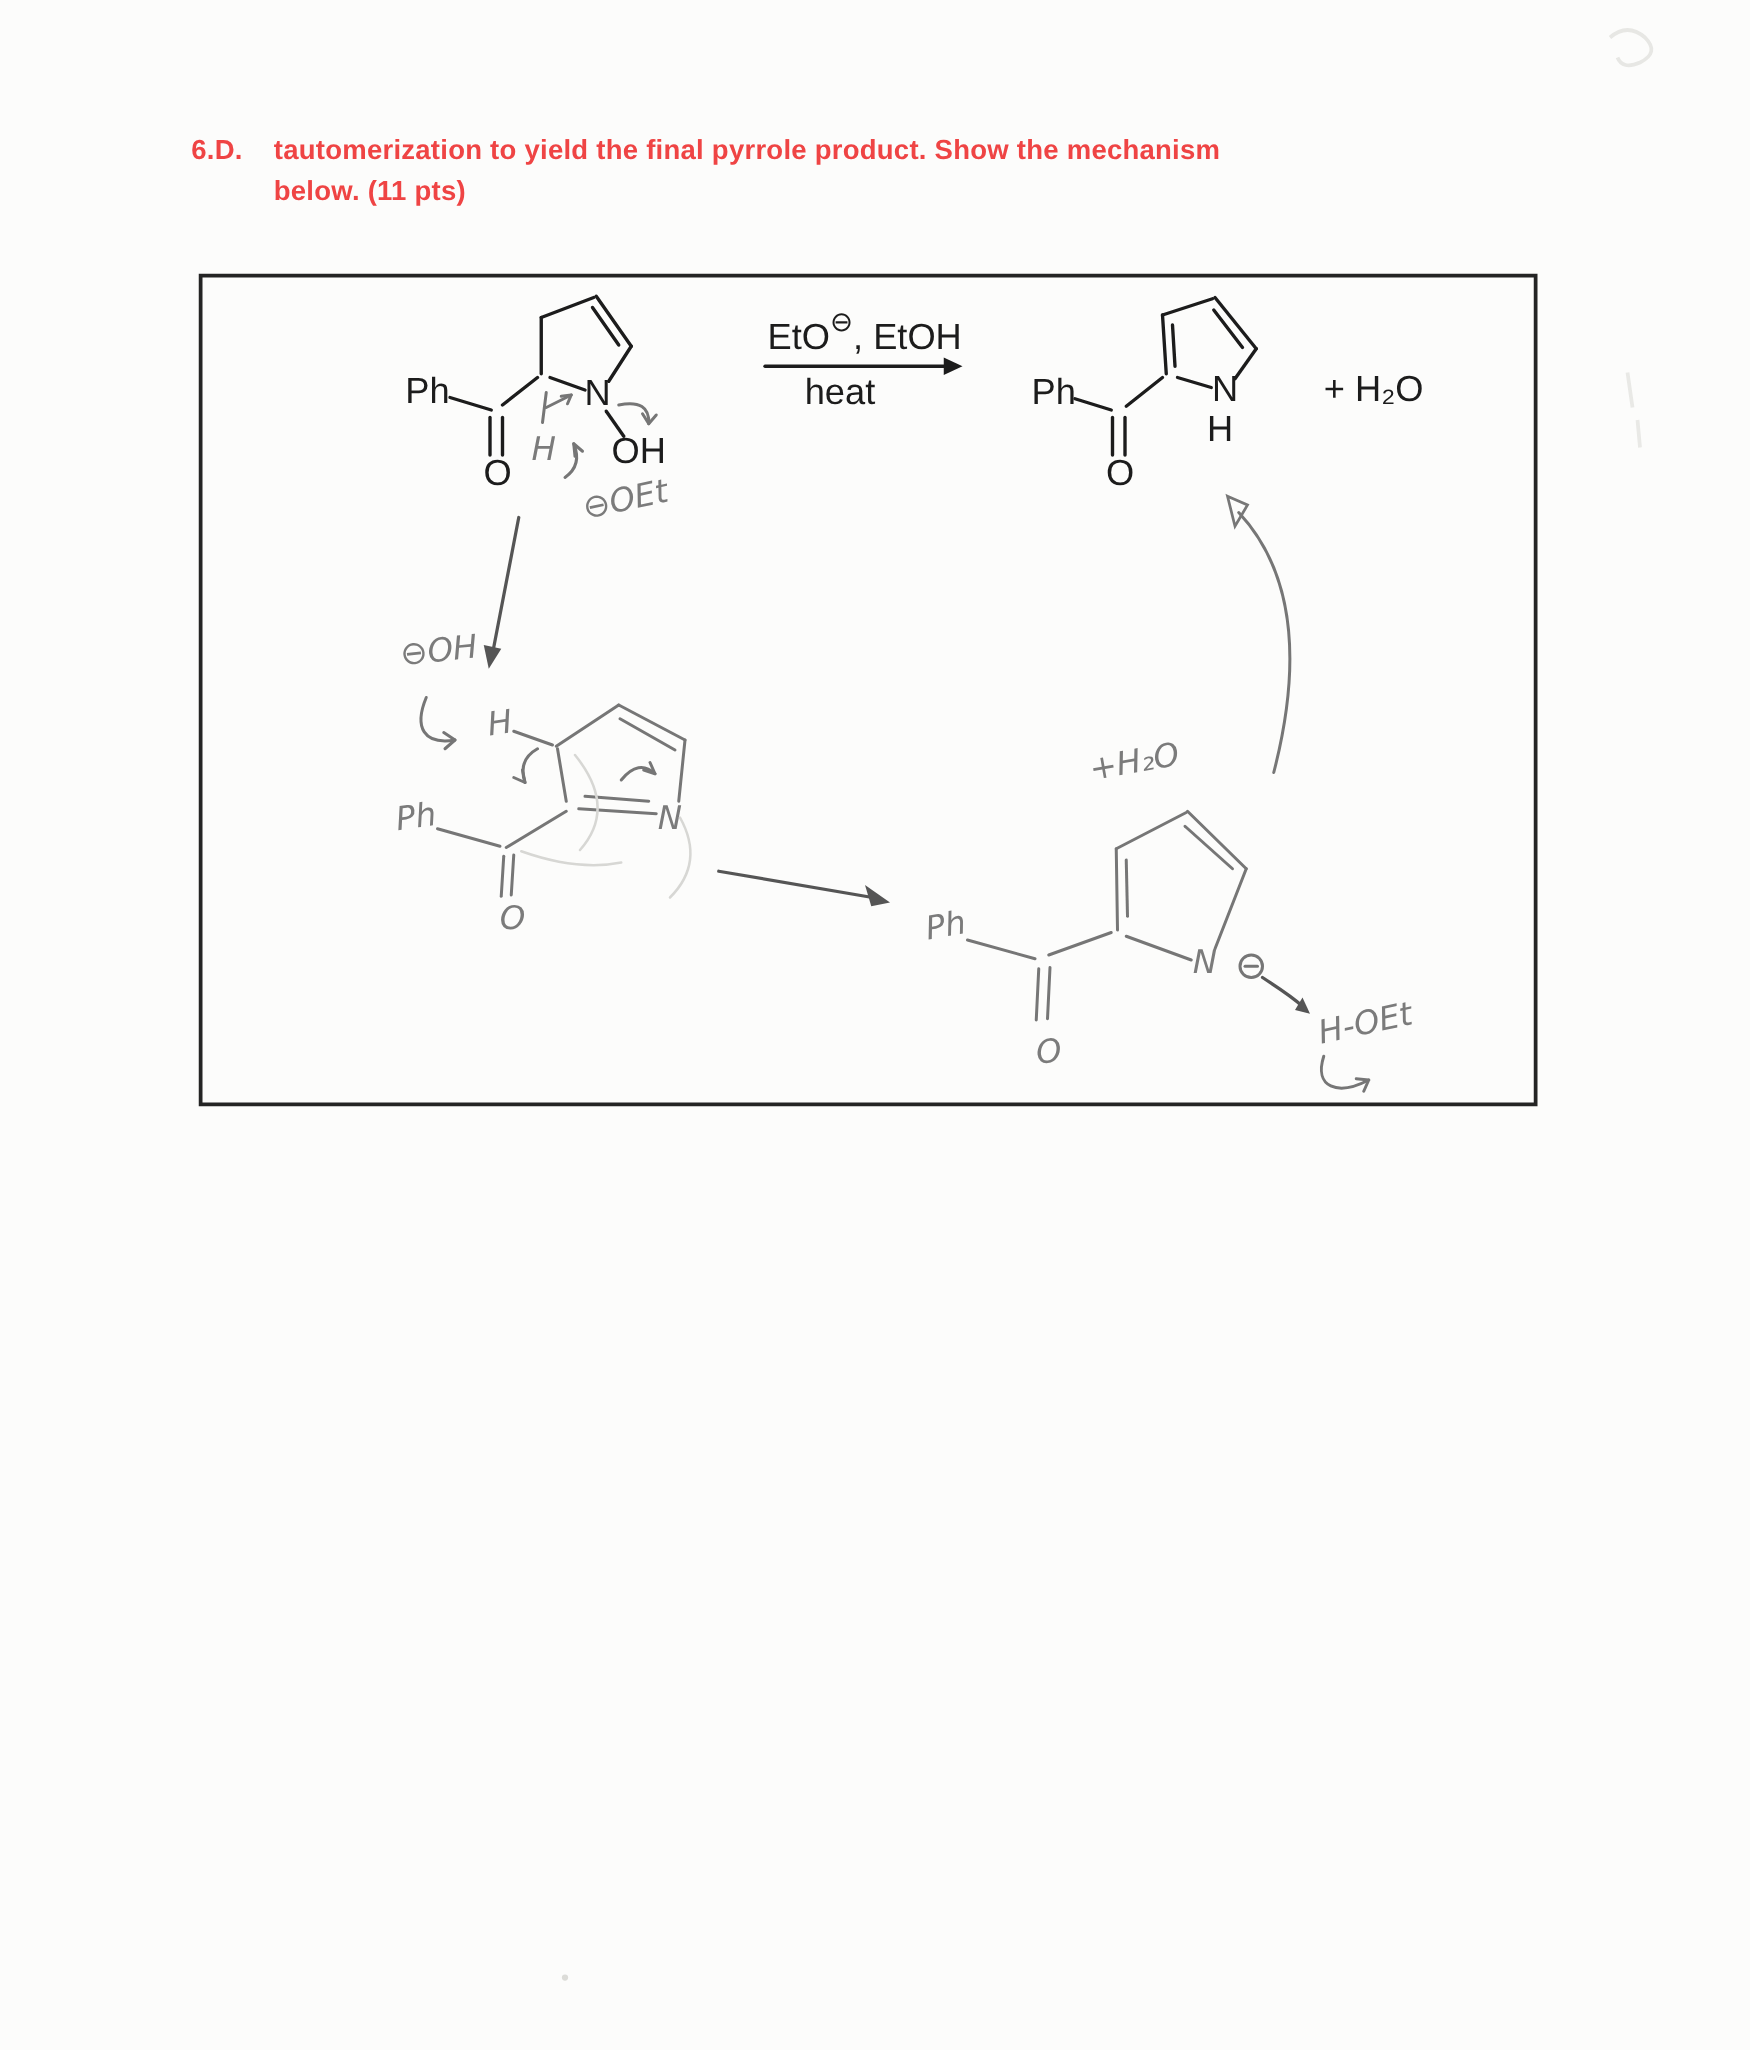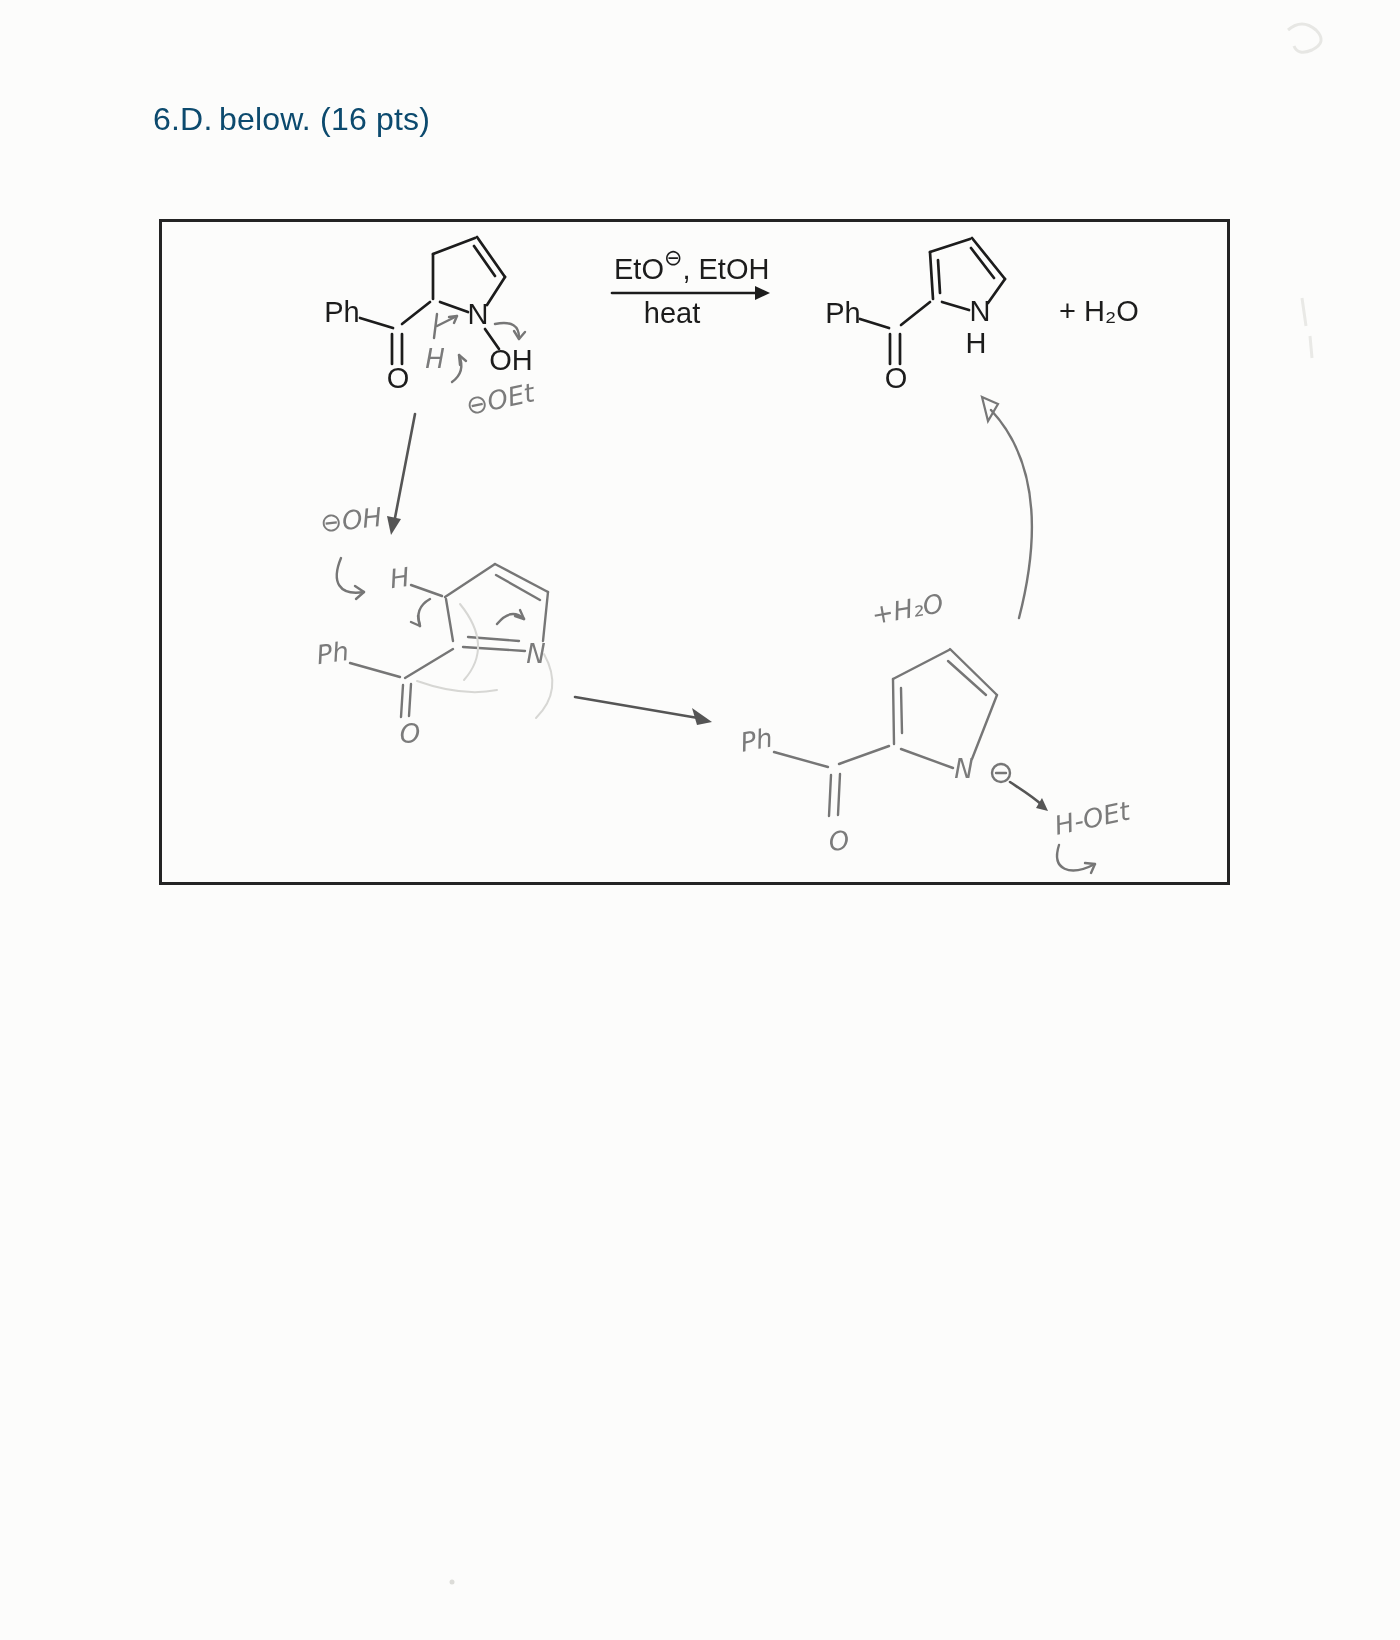--- a/index.html
+++ b/index.html
@@ -5,22 +5,22 @@
   html,body{margin:0;padding:0;}
   body{
     width:1400px;height:1640px;
     background:#fcfcfb;
     font-family:"Liberation Sans","DejaVu Sans",sans-serif;
     position:relative;overflow:hidden;
   }
   .page{position:absolute;inset:0;}
   .question{
     position:absolute;left:153px;top:103px;
-    display:flex;color:#0c4a6e;
-    font-size:32px;line-height:33px;letter-spacing:.2px;
+    display:flex;color:#ef4444;
+    font-size:22px;line-height:33px;letter-spacing:.2px;font-weight:bold;
   }
   .qnum{width:66px;flex:0 0 auto;}
   .qlines div{white-space:nowrap;}
   .answer-box{
     position:absolute;left:159px;top:219px;width:1065px;height:660px;
     border:3px solid #242424;
     background:transparent;
   }
   .answer-box svg{position:absolute;left:0;top:0;}
   
@@ -36,21 +36,22 @@
   .artifact{position:absolute;pointer-events:none;}
 </style>
 </head>
 <body>
 
 <div class="page">
 
   <div class="question">
     <div class="qnum">6.D.</div>
     <div class="qlines">
-      <div>below. (16 pts)</div>
+      <div>tautomerization to yield the final pyrrole product. Show the mechanism</div>
+      <div>below. (11 pts)</div>
     </div>
   </div>
 
   <div class="answer-box">
     <svg width="1059" height="654" viewBox="0 0 1059 654">
 
       <g>
         <text class="p-text" x="180" y="100" text-anchor="middle">Ph</text>
         <path class="p-line" d="M198,96 L231,106"></path>
         <path class="p-line" d="M230,112 L230,142"></path>

